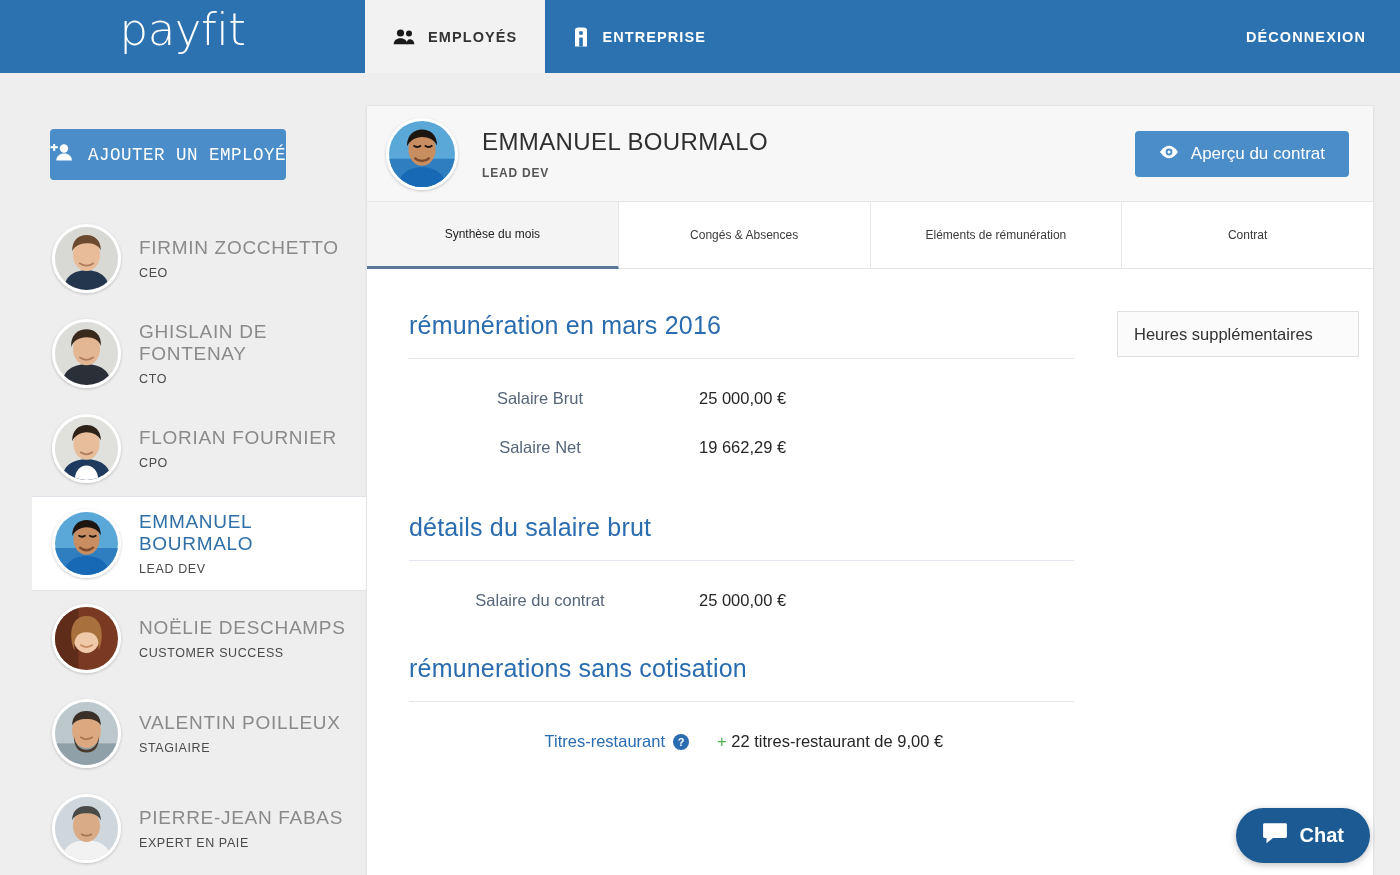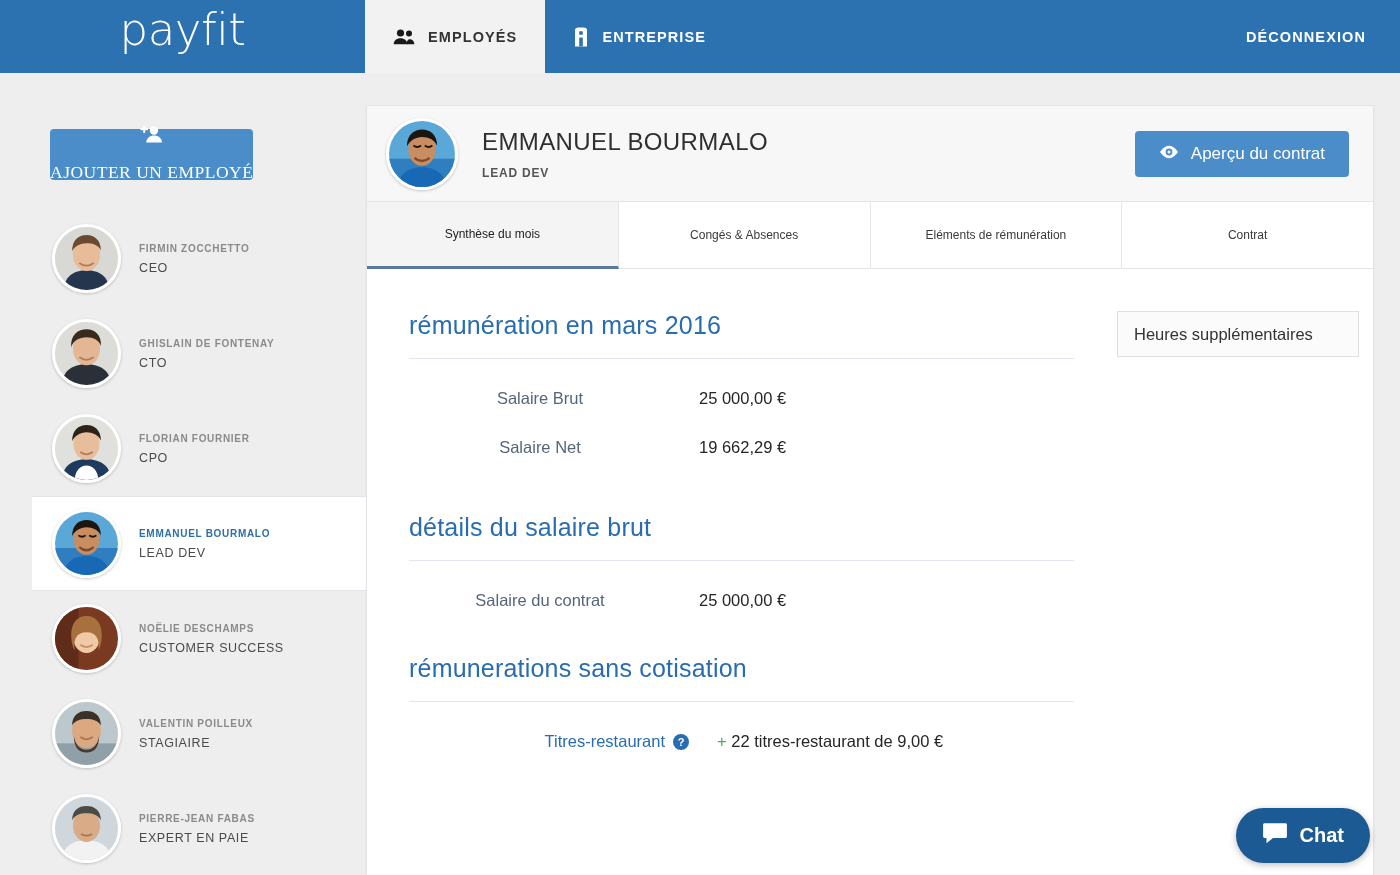--- a/index.html
+++ b/index.html
@@ -67,22 +67,21 @@
     height: 51px;
     background: #4a8dc8;
     border-radius: 4px;
     display: flex; align-items: center; justify-content: center;
     gap: 14px;
     color: #ffffff;
     font-size: 17.5px;
     letter-spacing: 0.5px;
     cursor: pointer;
     border: none;
-    font-family: Liberation Serif, serif;
-    flex-direction: column;
+    font-family: Liberation Mono, monospace;
   }
   .emp-list { margin-top: 31px; }
   .emp-item {
     display: flex; align-items: center;
     gap: 18px;
     height: 95px;
     padding-left: 52px;
     cursor: pointer;
   }
   .emp-item.selected {
@@ -98,21 +97,21 @@
     border-radius: 50%;
     border: 3px solid #ffffff;
     box-shadow: 0 1px 3px rgba(0,0,0,0.22);
     flex-shrink: 0;
     overflow: hidden;
     position: relative;
   }
   .avatar svg { display: block; width: 100%; height: 100%; }
   .emp-text { display: flex; flex-direction: column; gap: 7px; }
   .emp-name {
-    font-size: 10px; font-weight: bold;
+    font-size: 19px; font-weight: normal;
     letter-spacing: 0.7px;
     color: #8a8a8a;
   }
   .emp-item.selected .emp-name { color: #2f6fa8; }
   .emp-role {
     font-size: 12.5px;
     letter-spacing: 0.6px;
     color: #4a4a4a;
   }
 

